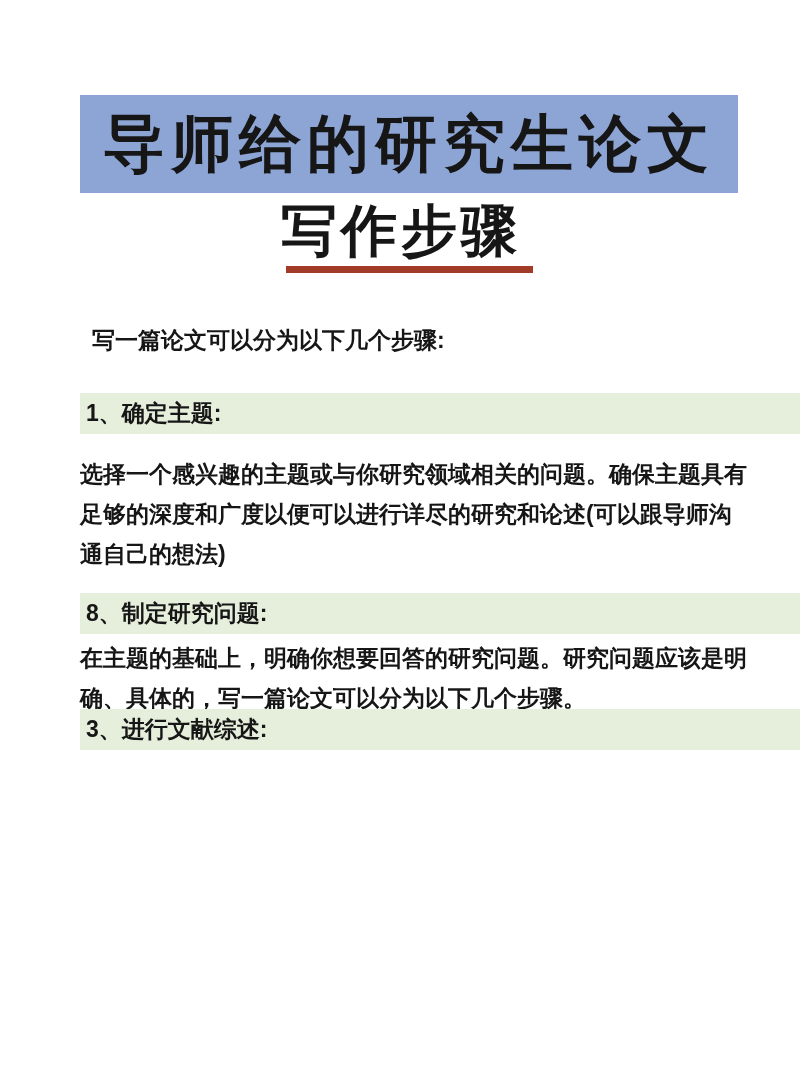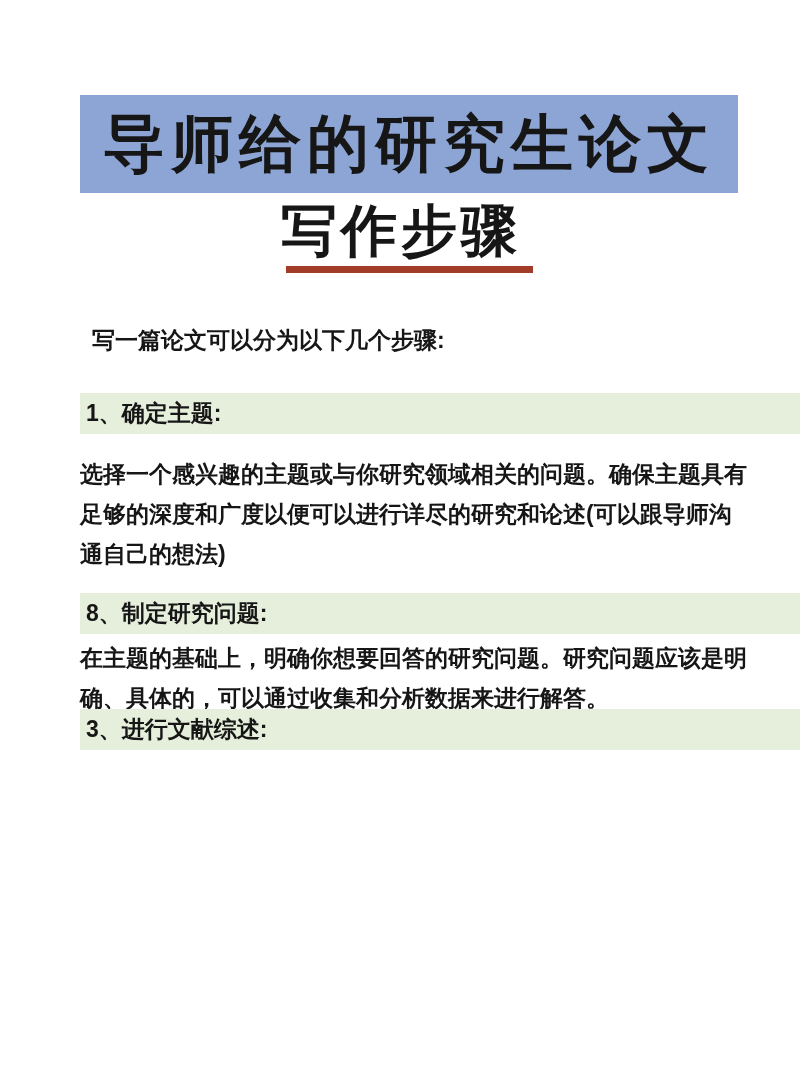--- a/index.html
+++ b/index.html
@@ -116,19 +116,19 @@
     <div class="heading-text">1、确定主题:</div>
   </div>
   <div class="body-para para-1">选择一个感兴趣的主题或与你研究领域相关的问题。确保主题具有
 足够的深度和广度以便可以进行详尽的研究和论述(可以跟导师沟
 通自己的想法)</div>
 
   <div class="heading-band band-2">
     <div class="heading-text">8、制定研究问题:</div>
   </div>
   <div class="body-para para-2">在主题的基础上，明确你想要回答的研究问题。研究问题应该是明
-确、具体的，可以通过收集和分析数据来进行解答。</div>
+确、具体的，写一篇论文可以分为以下几个步骤。</div>
 
   <div class="heading-band band-3">
     <div class="heading-text">3、进行文献综述:</div>
   </div>
 
 </div>
 
 </body></html>

